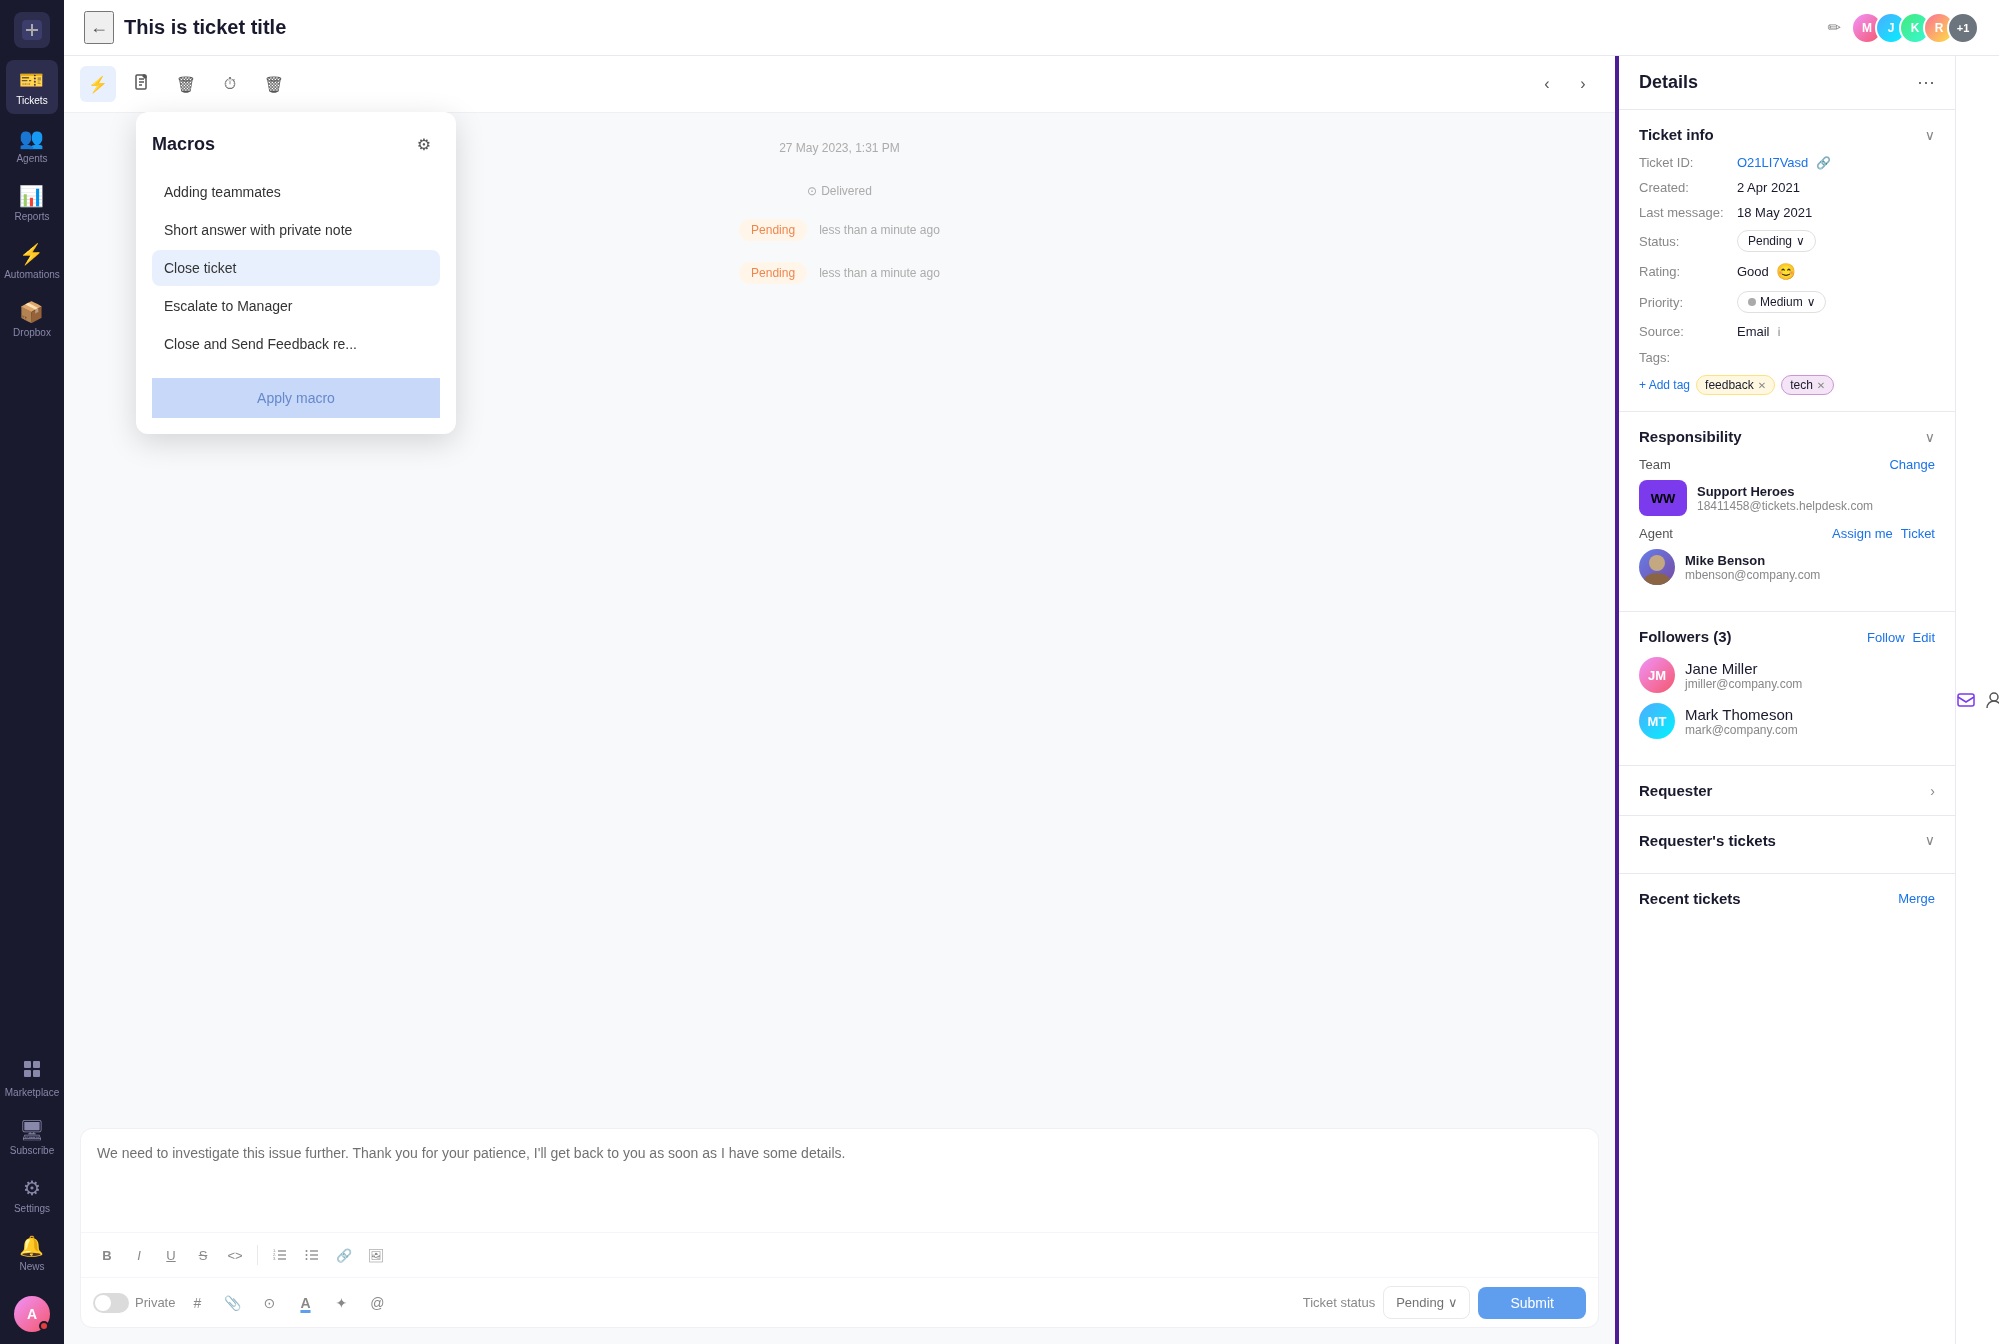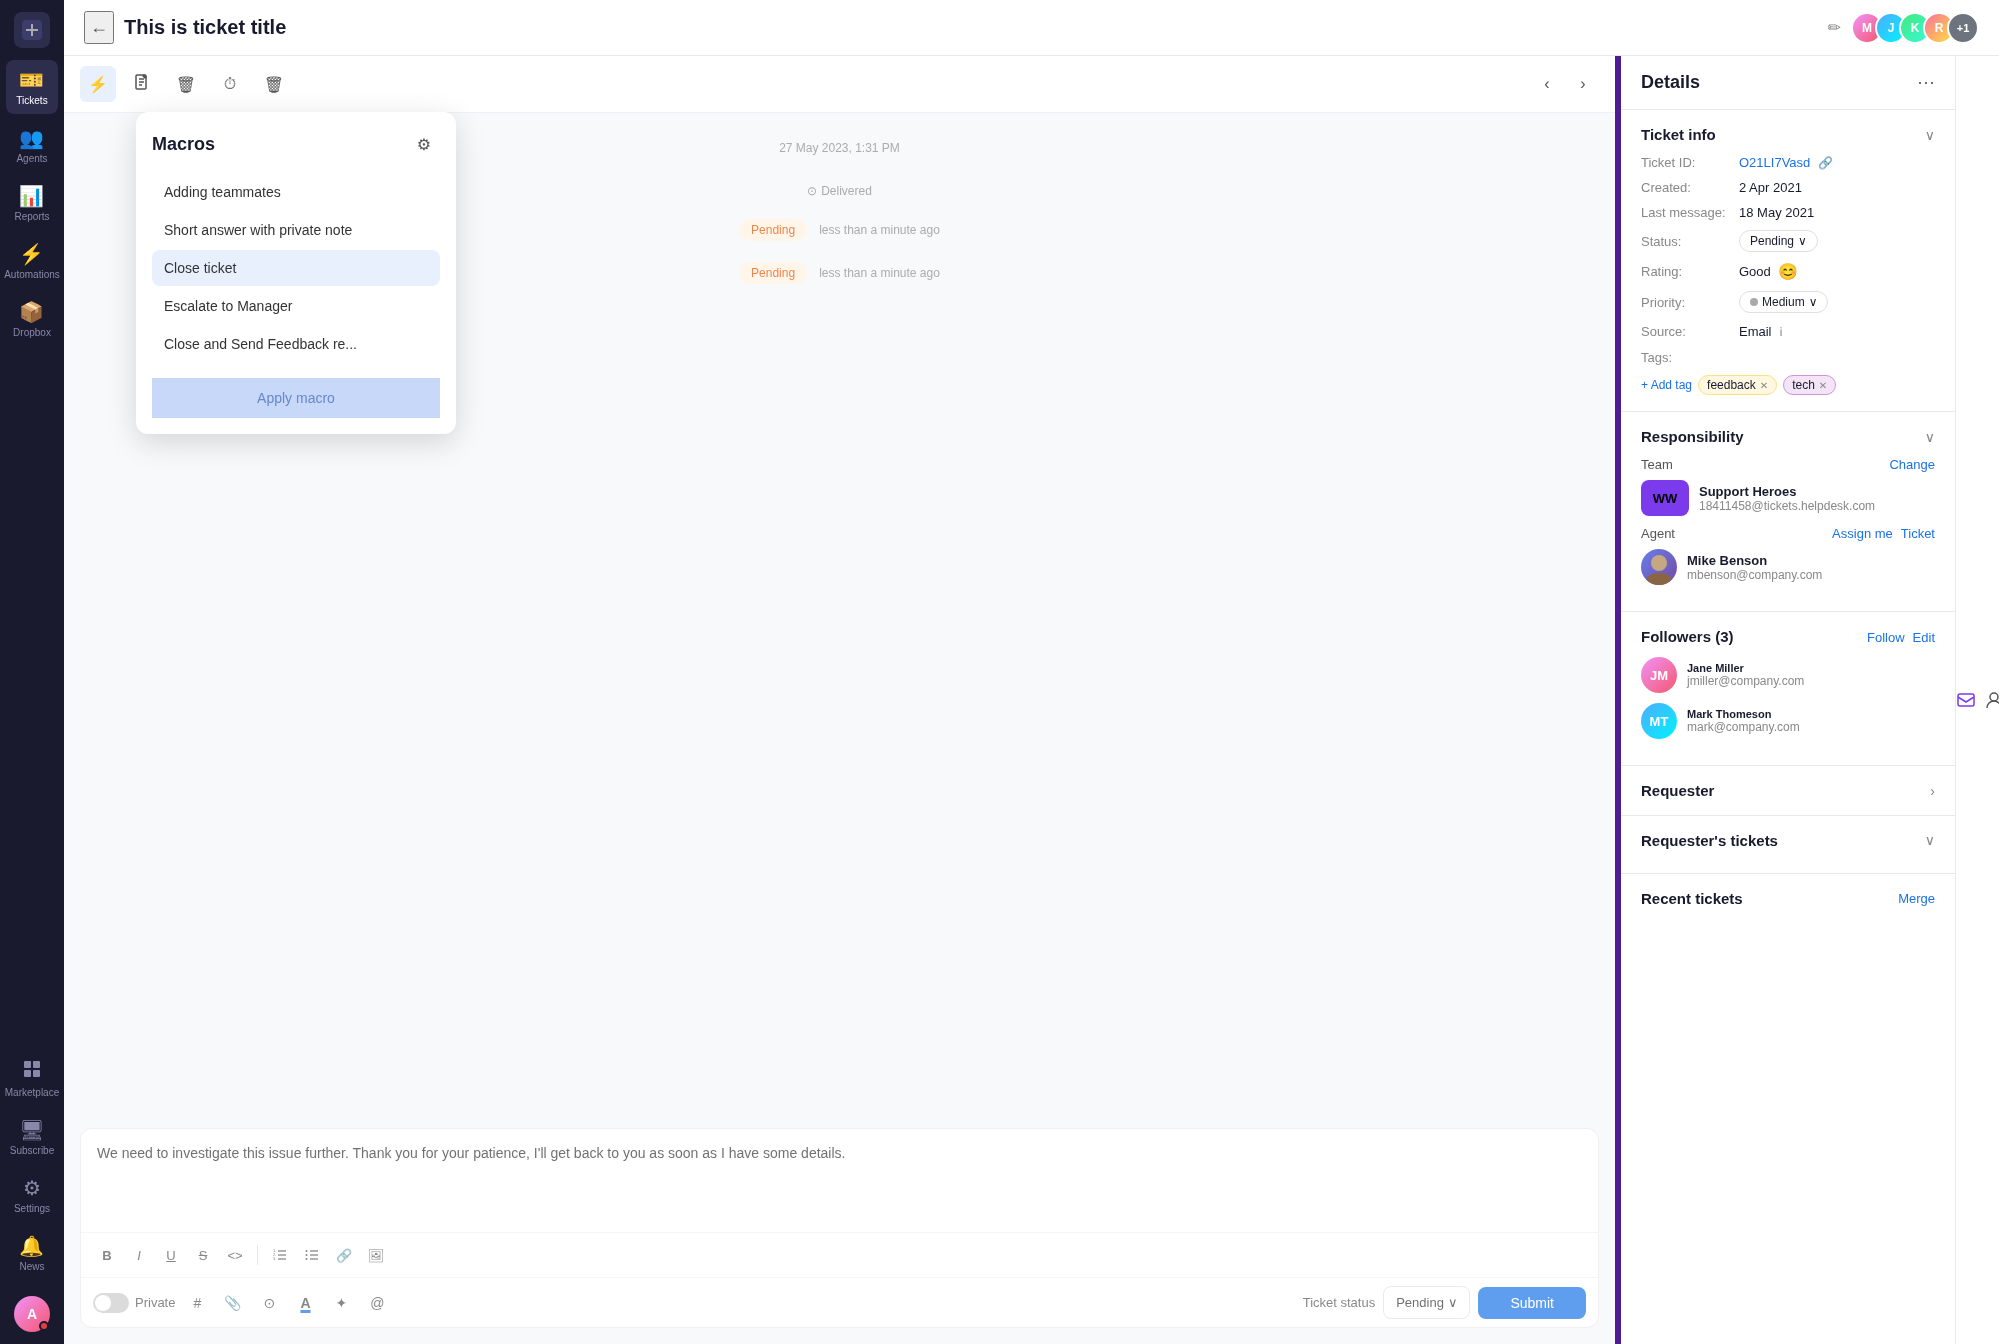--- a/index.html
+++ b/index.html
@@ -360,21 +360,21 @@
       border-radius: 8px;
       cursor: pointer;
       font-size: 14px;
       font-weight: 500;
     }
 
     
     .details-panel {
       width: 340px;
       background: #fff;
-      border-left: 6px solid #4c1d95;
+      border-left: 4px solid #4c1d95;
       overflow-y: auto;
       flex-shrink: 0;
     }
     .details-header {
       display: flex;
       align-items: center;
       justify-content: space-between;
       padding: 16px 20px;
       border-bottom: 1px solid #e8e8f0;
     }
@@ -468,21 +468,21 @@
       display: flex;
       align-items: center;
       gap: 10px;
       margin-bottom: 10px;
     }
     .follower-avatar {
       width: 36px; height: 36px; border-radius: 50%;
       overflow: hidden;
     }
     .follower-info { flex: 1; }
-    .follower-name { font-size: 11px; font-weight: 700; }
+    .follower-name { font-size: 15px; font-weight: 400; }
     .follower-email { font-size: 12px; color: #888; }
 
     .section-row-header {
       display: flex;
       align-items: center;
       justify-content: space-between;
       margin-bottom: 8px;
     }
     .requester-section {
       display: flex;

